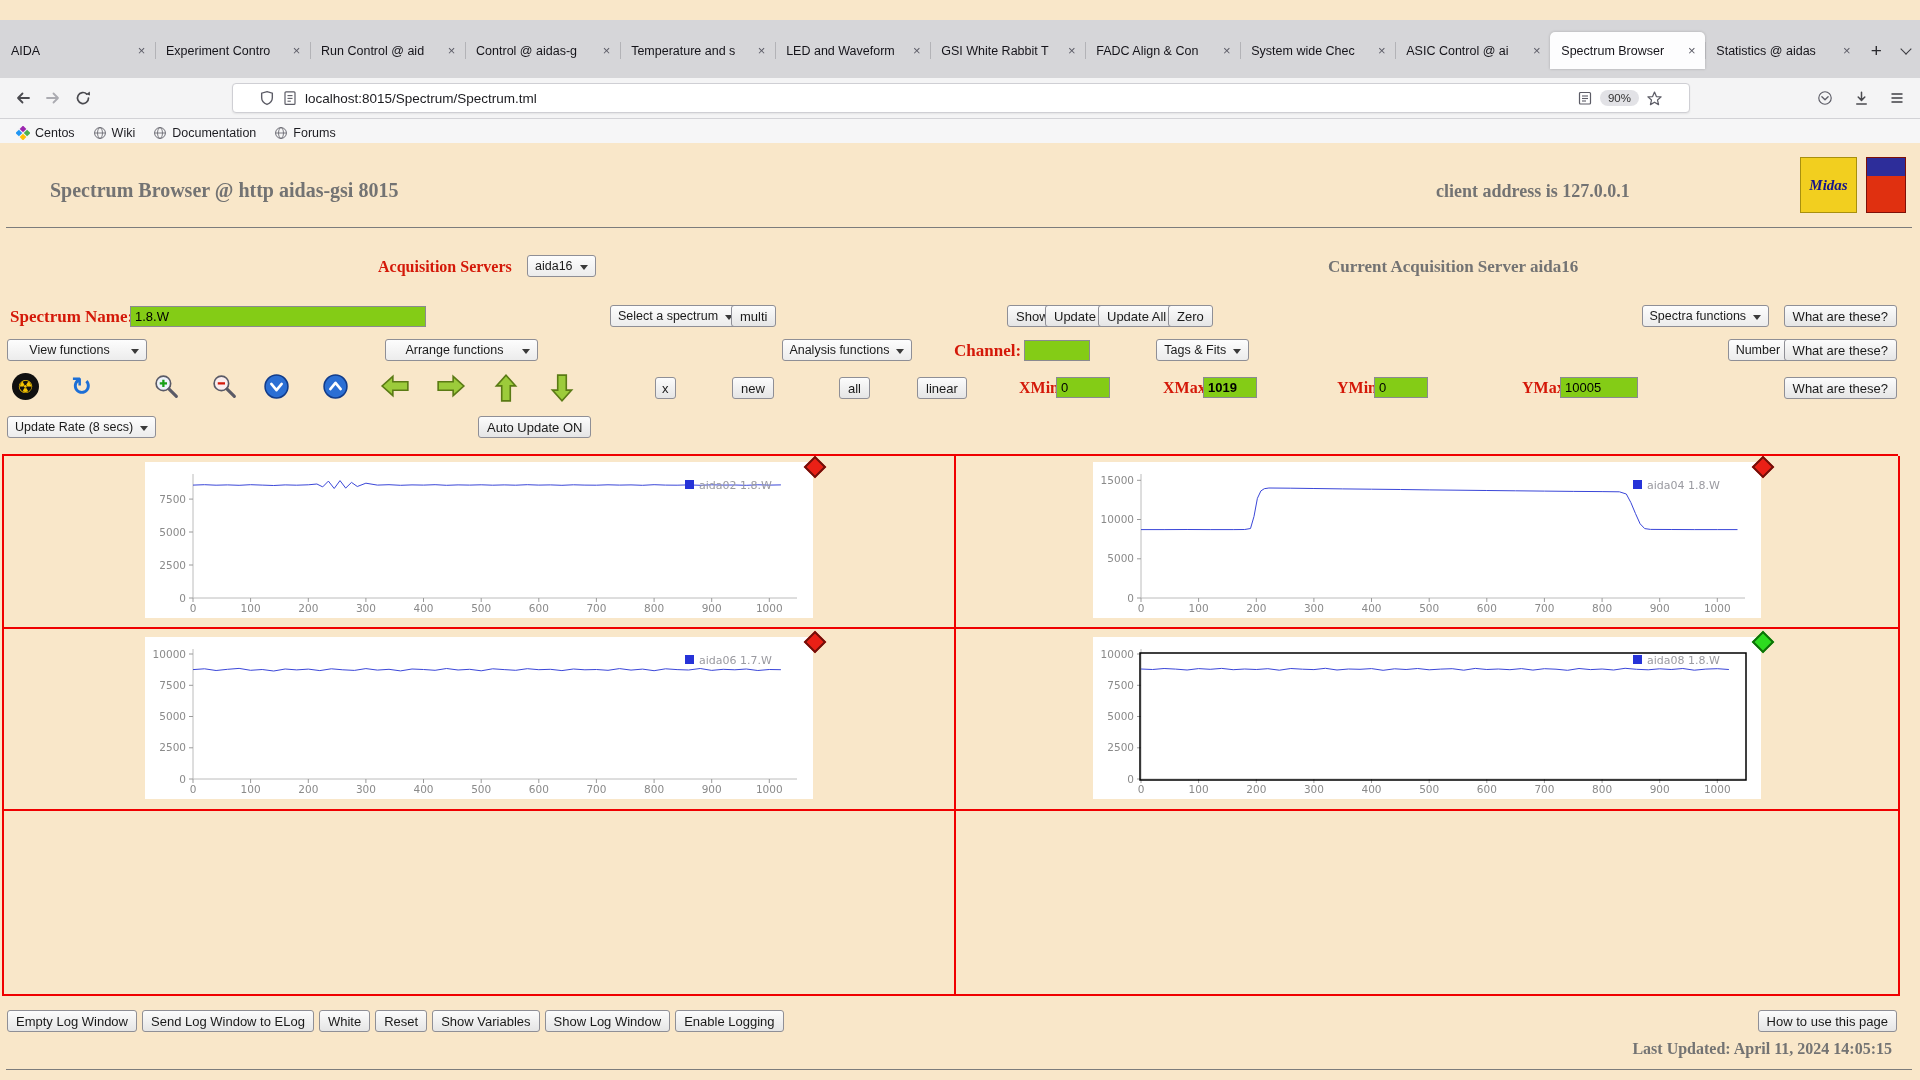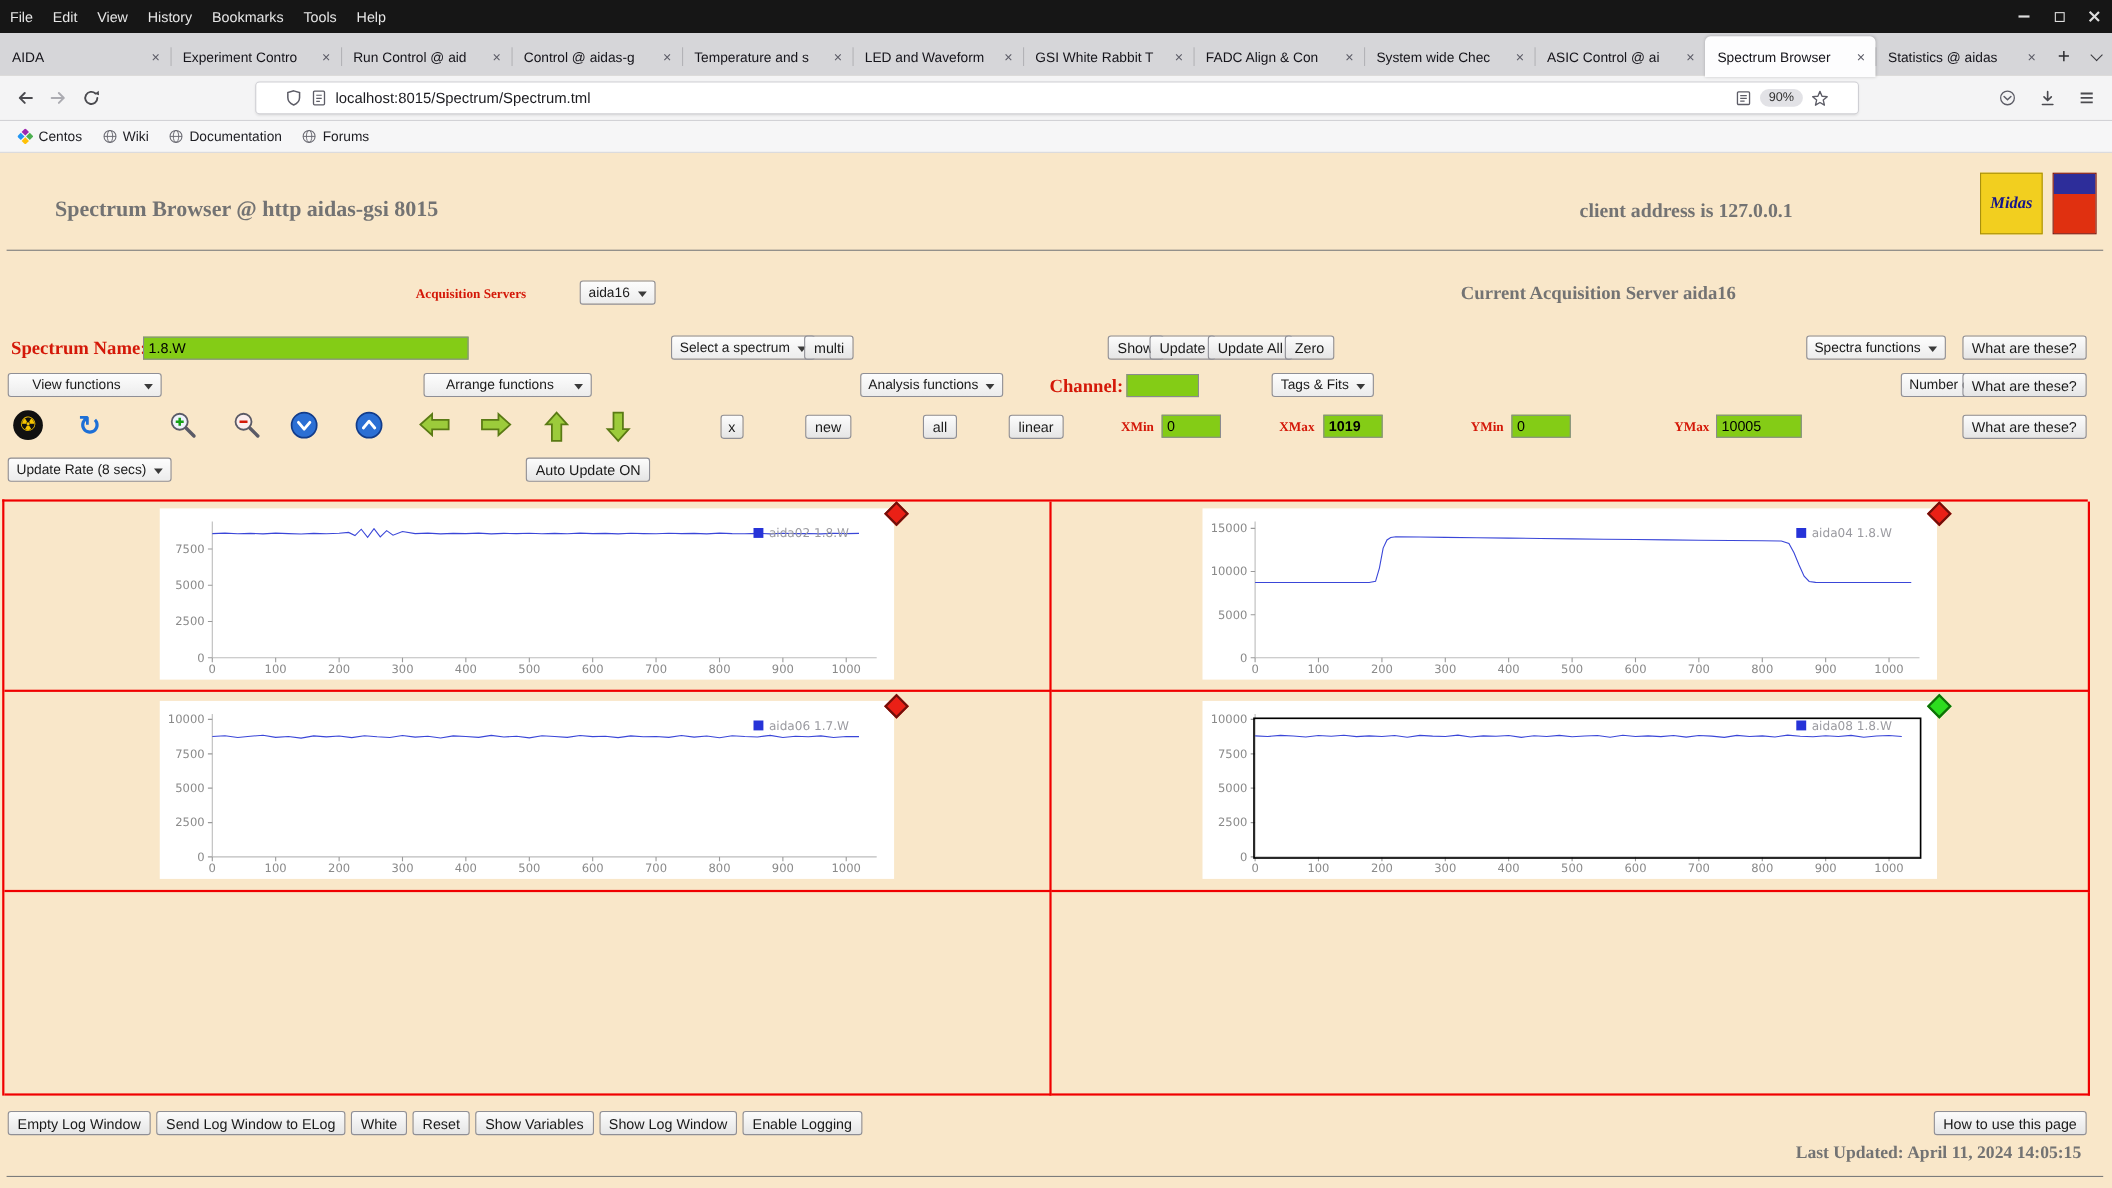--- a/index.html
+++ b/index.html
@@ -10,21 +10,21 @@
   .menubar{height:30px;background:#161616;display:flex;align-items:center;color:#e6e6e6;font-size:13px;}
   .menubar .mitem{padding:0 9px;height:100%;display:flex;align-items:center;}
   .win-controls{margin-left:auto;display:flex;align-items:center;height:100%;}
   .winbtn{width:32px;height:100%;display:flex;align-items:center;justify-content:center;}
   .ic-min{width:10px;height:2px;background:#ddd;}
   .ic-max{width:9px;height:9px;border:1.5px solid #ddd;}
   .ic-close{position:relative;width:12px;height:12px;}
   .ic-close::before,.ic-close::after{content:"";position:absolute;left:5px;top:0;width:1.6px;height:12px;background:#ddd;}
   .ic-close::before{transform:rotate(45deg);} .ic-close::after{transform:rotate(-45deg);}
 
-  .tabbar{height:39px;background:#d6d6d9;display:flex;align-items:flex-start;}
+  .tabbar{height:58px;background:#d6d6d9;display:flex;align-items:center;margin-top:20px;}
   .tab{width:156px;height:37px;margin-top:3px;display:flex;align-items:center;padding:0 5px 0 11px;font-size:12.5px;color:#15141a;position:relative;}
   .tab:not(.active):not(:first-child)::before{content:"";position:absolute;left:0;top:10px;bottom:10px;width:1px;background:#b3b3b7;}
   .tab.active{background:#fdfdfe;border-radius:5px 5px 0 0;box-shadow:0 0 3px rgba(0,0,0,.2);}
   .tab-label{flex:1;overflow:hidden;white-space:nowrap;}
   .tab-close{width:17px;height:17px;display:flex;align-items:center;justify-content:center;color:#5b5b66;font-size:13px;border-radius:3px;flex:0 0 auto;}
   .newtab{width:32px;height:37px;margin-top:3px;display:flex;align-items:center;justify-content:center;font-size:19px;color:#2b2b2f;}
   .alltabs{margin-left:auto;width:28px;height:37px;margin-top:3px;display:flex;align-items:center;justify-content:center;}
   .chev{width:8px;height:8px;border-right:1.7px solid #3a3a3f;border-bottom:1.7px solid #3a3a3f;transform:rotate(45deg);margin-top:-4px;}
 
   .navbar{height:41px;background:#f4f4f5;display:flex;align-items:center;padding:0 8px;border-bottom:1px solid #d2d2d6;}
@@ -42,21 +42,21 @@
   .serifred{font-family:"Liberation Serif",serif;font-weight:bold;color:#737373;white-space:nowrap;margin-left:40px;}
   .page-title{position:absolute;top:36px;left:10px;font-size:20px;}
   .client-addr{position:absolute;top:38px;left:1396px;font-size:18px;}
   .midas-logo{position:absolute;top:14px;left:1800px;width:57px;height:56px;background:#f2cf1f;border:1px solid #a8900e;display:flex;align-items:center;justify-content:center;font-family:"Liberation Serif",serif;font-weight:bold;font-style:italic;color:#14148c;font-size:15px;}
   .partner-logo{position:absolute;top:14px;left:1866px;width:40px;height:56px;background:linear-gradient(180deg,#2d2d9a 0 34%,#e03010 34% 100%);border:1px solid #7e1008;}
   .hrline{position:absolute;left:6px;right:8px;height:0;border-top:1px solid #7c7c7c;}
 
   .rowabs{position:absolute;left:0;right:0;height:30px;}
   .rowabs>*{position:absolute;top:0;}
   .rlabel{font-family:"Liberation Serif",serif;font-weight:bold;color:#d41808;font-size:17px;line-height:24px;white-space:nowrap;}
-  .rlabel.small{font-size:12px;}
+  .rlabel.small{font-size:16px;}
 
   .ctl-btn{display:inline-flex;align-items:center;justify-content:center;height:22px;padding:0 8px;background:linear-gradient(#fcfcfc,#e5e5e5);border:1px solid #8f8f96;border-radius:3px;font-size:13px;color:#1a1a1a;white-space:nowrap;}
   .ctl-select{display:inline-flex;align-items:center;height:22px;padding:0 22px 0 7px;position:relative;background:linear-gradient(#fdfdfd,#ececec);border:1px solid #8f8f96;border-radius:3px;font-size:12.5px;color:#1a1a1a;white-space:nowrap;justify-content:center;}
   .ctl-select::after{content:"";position:absolute;right:7px;top:9px;border-left:4px solid transparent;border-right:4px solid transparent;border-top:5px solid #3a3a3a;}
   .ctl-input{height:21px;border:1px solid #8a8a90;background:#84cc16;font-size:13px;padding:0 4px;font-family:"Liberation Sans",sans-serif;}
 
   .tool-ic{display:flex;align-items:center;justify-content:center;}
   .icon-rad{width:27px;height:27px;border-radius:50%;background:#101010;color:#f5c400;font-size:18px;font-family:"DejaVu Sans",sans-serif;}
   .icon-refresh{width:27px;height:27px;color:#1d6fd6;font-size:25px;font-weight:bold;font-family:"DejaVu Sans",sans-serif;}
 
@@ -70,40 +70,20 @@
 
   .footer-row{position:absolute;top:867px;left:7px;display:flex;gap:5px;}
   .howto{position:absolute;top:867px;right:23px;}
   .last-updated{position:absolute;top:897px;right:28px;font-size:16px;}
 </style>
 </head>
 <body>
 
 <div id="screen">
 
-  <div class="menubar">
-    <span class="mitem">File</span>
-    <span class="mitem">Edit</span>
-    <span class="mitem">View</span>
-    <span class="mitem">History</span>
-    <span class="mitem">Bookmarks</span>
-    <span class="mitem">Tools</span>
-    <span class="mitem">Help</span>
-    <div class="win-controls">
-      <span class="winbtn">
-          <span class="ic-min"></span>
-        </span>
-      <span class="winbtn">
-          <span class="ic-max"></span>
-        </span>
-      <span class="winbtn">
-          <span class="ic-close"></span>
-        </span>
-    </div>
-  </div>
 
   <div class="tabbar">
     <div class="tab">
         <span class="tab-label">AIDA</span>
         <span class="tab-close">×</span>
       </div>
     <div class="tab">
         <span class="tab-label">Experiment Contro</span>
         <span class="tab-close">×</span>
       </div>

